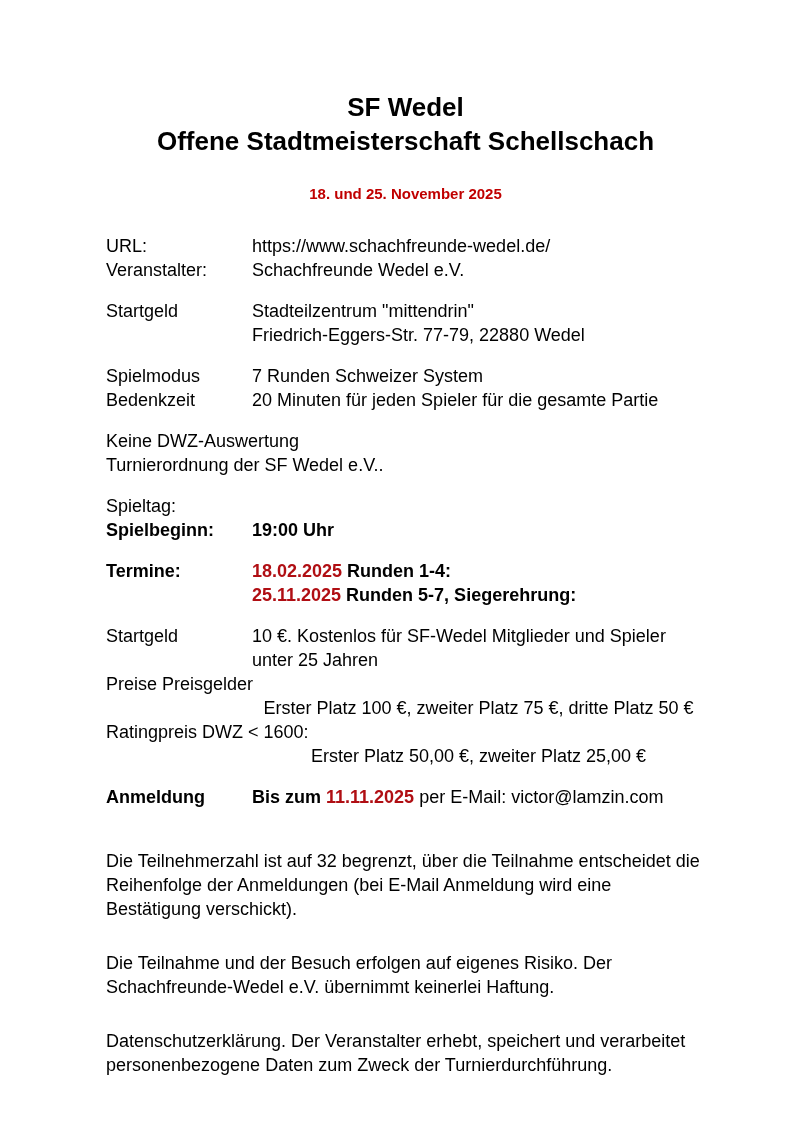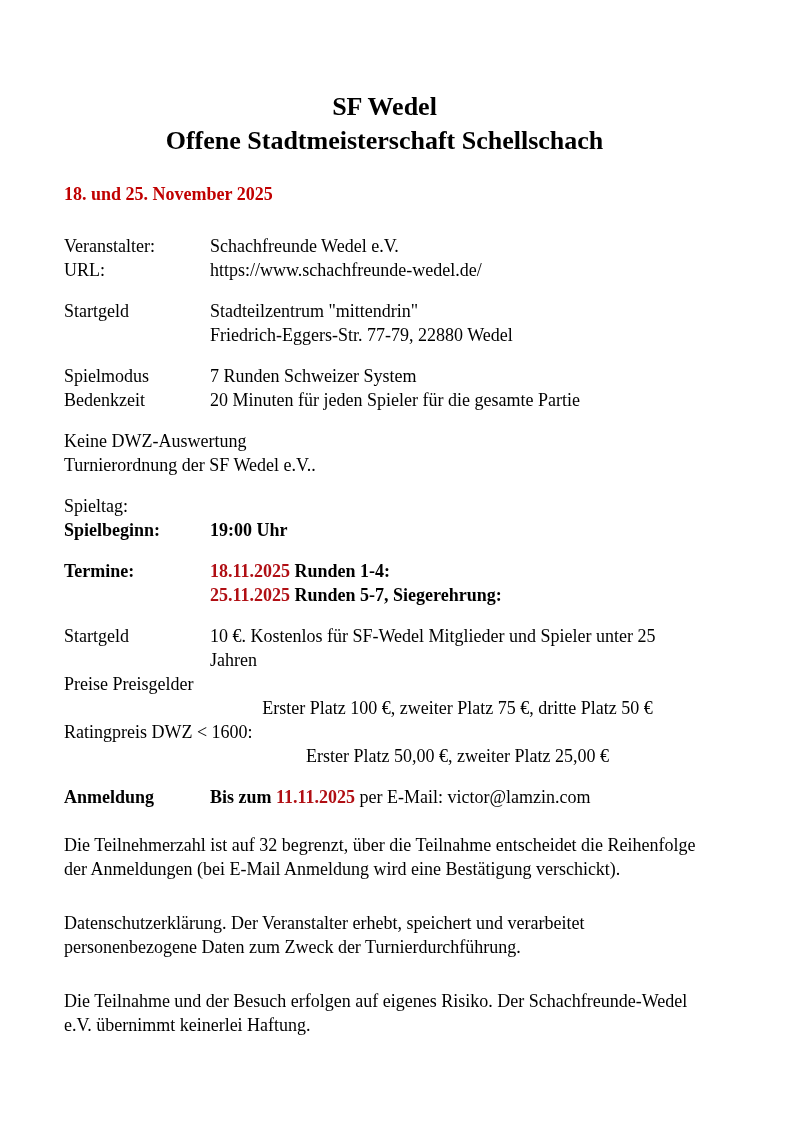--- a/index.html
+++ b/index.html
@@ -2,37 +2,38 @@
 <html><head>
 <meta charset="utf-8">
 <style>
   html, body { margin: 0; padding: 0; background: #ffffff; }
   .page {
     position: relative;
     width: 800px;
     height: 1122px;
     box-sizing: border-box;
     background: #ffffff;
-    font-family: Liberation Serif, serif;
+    font-family: Liberation Sans, sans-serif;
     font-size: 18px;
     line-height: 24px;
     color: #000000;
-    padding: 90px 95px 40px 64px;
+    padding: 90px 95px 40px 106px;
     overflow: hidden;
   }
   .title {
     text-align: center;
     font-weight: bold;
     font-size: 26px;
     line-height: 34px;
     margin: 0 0 24px 0;
   }
   .date-heading {
+    text-align: center;
     font-weight: bold;
-    font-size: 18px;
+    font-size: 15px;
     color: #c00000;
     margin: 0 0 28px 0;
   }
   .block { margin: 0 0 17px 0; }
   .row { display: flex; align-items: flex-start; }
   .row .label { flex: 0 0 146px; }
   .row .value { flex: 1 1 auto; }
   .bold { font-weight: bold; }
   .red { color: #b00e13; font-weight: bold; }
   .indent { padding-left: 146px; text-align: center; }
@@ -46,26 +47,26 @@
 
   <h1 class="title">
     <span>SF Wedel</span><br>
     <span>Offene Stadtmeisterschaft Schellschach</span>
   </h1>
 
   <div class="date-heading">18. und 25. November 2025</div>
 
   <div class="block">
     <div class="row">
+      <span class="label">URL:</span>
+      <span class="value">https://www.schachfreunde-wedel.de/</span>
+    </div>
+    <div class="row">
       <span class="label">Veranstalter:</span>
       <span class="value">Schachfreunde Wedel e.V.</span>
-    </div>
-    <div class="row">
-      <span class="label">URL:</span>
-      <span class="value">https://www.schachfreunde-wedel.de/</span>
     </div>
   </div>
 
   <div class="block">
     <div class="row">
       <span class="label">Startgeld</span>
       <span class="value">
         <span>Stadteilzentrum "mittendrin"</span><br>
         <span>Friedrich-Eggers-Str. 77-79, 22880 Wedel</span>
       </span>
@@ -95,41 +96,41 @@
     <div class="row bold">
       <span class="label">Spielbeginn:</span>
       <span class="value">19:00 Uhr</span>
     </div>
   </div>
 
   <div class="block">
     <div class="row bold">
       <span class="label">Termine:</span>
       <span class="value">
-        <span><span class="red">18.11.2025</span><span> Runden 1-4:</span></span><br>
+        <span><span class="red">18.02.2025</span><span> Runden 1-4:</span></span><br>
         <span><span class="red">25.11.2025</span><span> Runden 5-7, Siegerehrung:</span></span>
       </span>
     </div>
   </div>
 
   <div class="block">
     <div class="row">
       <span class="label">Startgeld</span>
       <span class="value">10 €. Kostenlos für SF-Wedel Mitglieder und Spieler unter 25 Jahren</span>
     </div>
     <div>Preise Preisgelder</div>
     <div class="indent">Erster Platz 100 €, zweiter Platz 75 €, dritte Platz 50 €</div>
     <div>Ratingpreis DWZ &lt; 1600:</div>
     <div class="indent">Erster Platz 50,00 €, zweiter Platz 25,00 €</div>
   </div>
 
-  <div class="block" style="margin-bottom:24px;">
+  <div class="block" style="margin-bottom:40px;">
     <div class="row">
       <span class="label bold">Anmeldung</span>
       <span class="value"><span class="bold">Bis zum </span><span class="red">11.11.2025</span><span> per E-Mail: victor@lamzin.com</span></span>
     </div>
   </div>
 
   <div class="para">Die Teilnehmerzahl ist auf 32 begrenzt, über die Teilnahme entscheidet die Reihenfolge der Anmeldungen (bei E-Mail Anmeldung wird eine Bestätigung verschickt).</div>
+  <div class="para">Die Teilnahme und der Besuch erfolgen auf eigenes Risiko. Der Schachfreunde-Wedel e.V. übernimmt keinerlei Haftung.</div>
   <div class="para">Datenschutzerklärung. Der Veranstalter erhebt, speichert und verarbeitet personenbezogene Daten zum Zweck der Turnierdurchführung.</div>
-  <div class="para">Die Teilnahme und der Besuch erfolgen auf eigenes Risiko. Der Schachfreunde-Wedel e.V. übernimmt keinerlei Haftung.</div>
 
 </div>
 
 </body></html>

